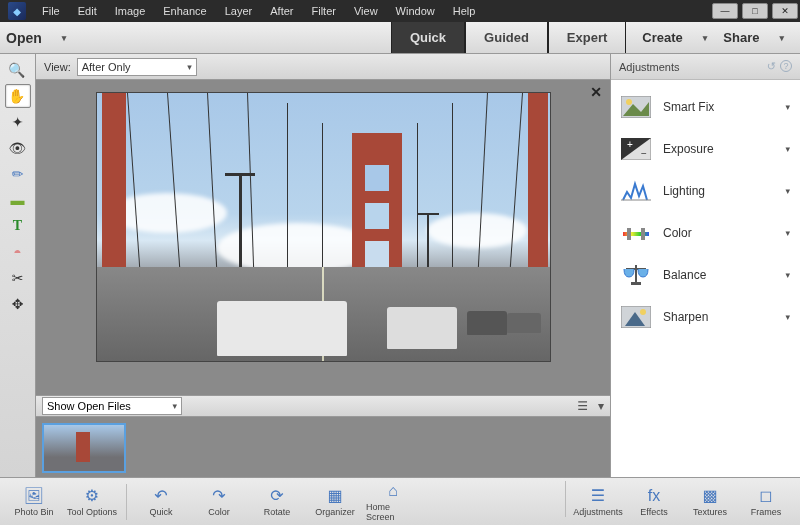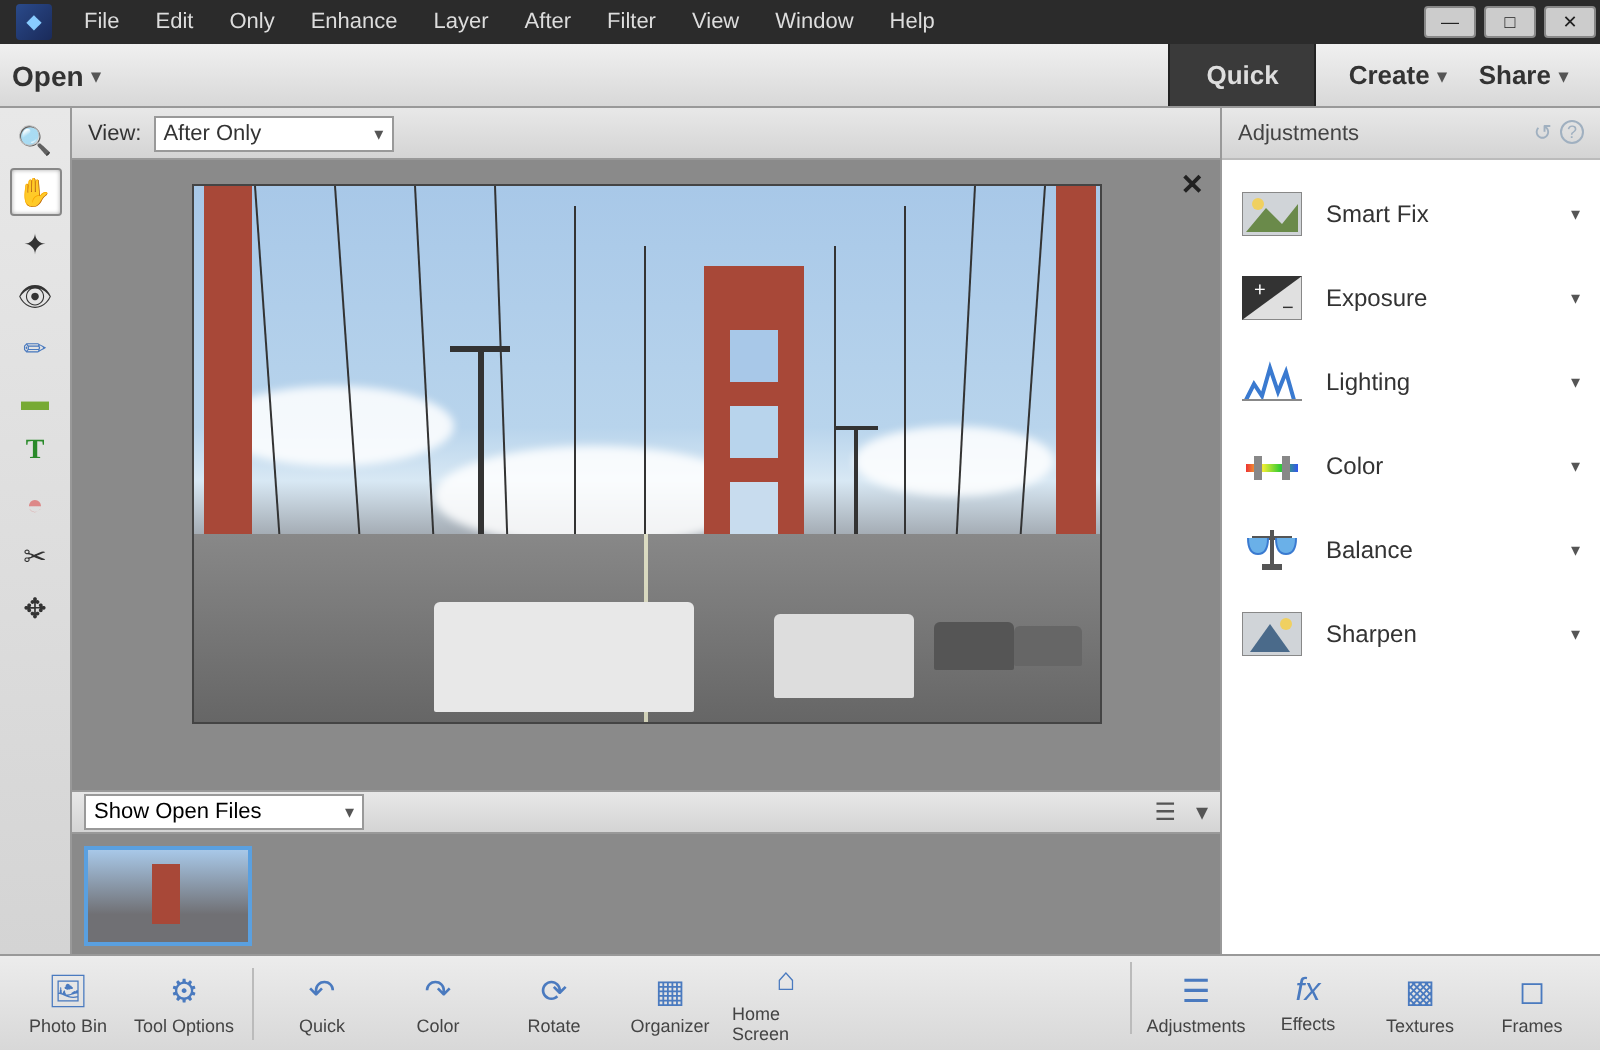--- a/index.html
+++ b/index.html
@@ -13,21 +13,21 @@
 .win-controls { margin-left: auto; display: flex; }
 .win-btn { width: 26px; height: 16px; background: #ccc; margin: 0 2px; border: 1px solid #888; border-radius: 2px; font-size: 9px; display:flex;align-items:center;justify-content:center; color:#222;}
 
 
 .modebar { height: 32px; background: linear-gradient(#f0f0f0,#d8d8d8); display: flex; align-items: stretch; border-bottom: 1px solid #999; }
 .mode-left { display:flex; align-items:center; padding: 0 10px; font-size: 14px; font-weight: bold; color: #333; gap:6px; min-width:100px;}
 .mode-tabs { margin-left: auto; display: flex; }
 .mode-tab { padding: 0 18px; display:flex; align-items:center; font-size: 13px; font-weight: bold; color: #ddd; background:#3a3a3a; border-left:1px solid #222; border-right:1px solid #222;}
 .mode-tab.inactive { background: transparent; color: #444; }
 .mode-right { display:flex; align-items:center; gap:4px; padding: 0 10px; font-size: 13px; font-weight:bold; color:#333;}
-.mode-btn { display:flex; align-items:center; gap:4px; padding:0 6px;}
+.mode-btn { display:flex; align-items:center; gap:20px; padding:0 6px;}
 .caret { font-size:9px; color:#555;}
 
 
 .main { display:flex; height: calc(525px - 22px - 32px - 48px); }
 
 
 .toolbar { width: 36px; background: linear-gradient(#e8e8e8,#d4d4d4); border-right:1px solid #999; display:flex; flex-direction:column; align-items:center; padding-top:4px; gap:2px;}
 .tool { width: 26px; height: 24px; border:1px solid transparent; border-radius:2px; display:flex; align-items:center; justify-content:center; font-size:14px; color:#333; }
 .tool.selected { background:#fff; border:1px solid #888; box-shadow: inset 0 0 2px #aaa;}
 
@@ -76,21 +76,21 @@
 svg { display:block; }
 </style>
 </head>
 <body>
 
 <div class="titlebar">
   <div class="app-icon">◆</div>
   <div class="menubar">
     <div class="menu-item">File</div>
     <div class="menu-item">Edit</div>
-    <div class="menu-item">Only</div>
+    <div class="menu-item">Image</div>
     <div class="menu-item">Enhance</div>
     <div class="menu-item">Layer</div>
     <div class="menu-item">After</div>
     <div class="menu-item">Filter</div>
     <div class="menu-item">View</div>
     <div class="menu-item">Window</div>
     <div class="menu-item">Help</div>
   </div>
   <div class="win-controls">
     <div class="win-btn">—</div>
@@ -99,20 +99,22 @@
   </div>
 </div>
 
 <div class="modebar">
   <div class="mode-left mode-btn">
     <span>Open</span>
     <span class="caret">▾</span>
   </div>
   <div class="mode-tabs">
     <div class="mode-tab">Quick</div>
+    <div class="mode-tab inactive">Guided</div>
+    <div class="mode-tab inactive">Expert</div>
   </div>
   <div class="mode-right">
     <div class="mode-btn">
       <span>Create</span>
       <span class="caret">▾</span>
     </div>
     <div class="mode-btn">
       <span>Share</span>
       <span class="caret">▾</span>
     </div>
@@ -328,21 +330,21 @@
     <span>Home Screen</span>
   </div>
 
   <div class="bottom-right">
     <div class="sep"></div>
     <div class="bottom-btn">
       <span class="bicon">☰</span>
       <span>Adjustments</span>
     </div>
     <div class="bottom-btn">
-      <span class="bicon" style="font-style:italic">fx</span>
+      <span class="bicon" style="">fx</span>
       <span>Effects</span>
     </div>
     <div class="bottom-btn">
       <span class="bicon">▩</span>
       <span>Textures</span>
     </div>
     <div class="bottom-btn">
       <span class="bicon">◻</span>
       <span>Frames</span>
     </div>

